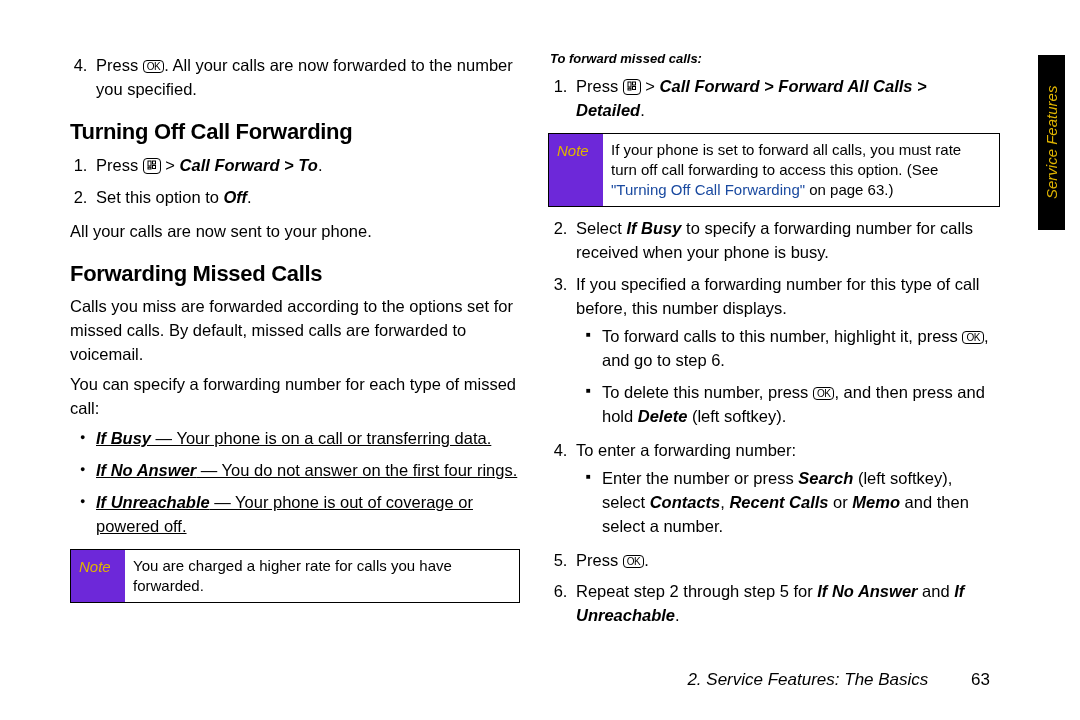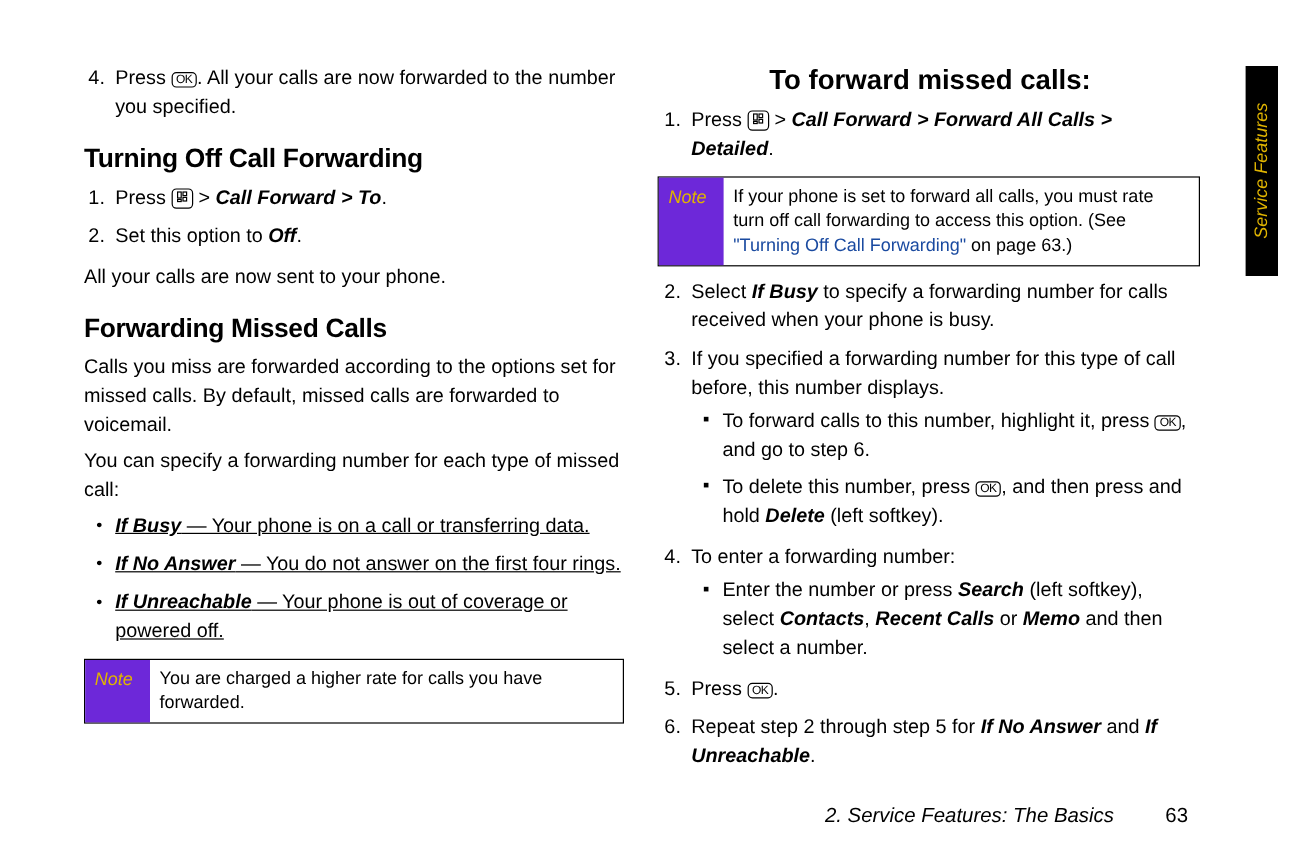--- a/index.html
+++ b/index.html
@@ -27,24 +27,24 @@
     padding-right: 20px;
   }
   .col-right { padding-right: 50px; }
   h2 {
     font-size: 22px;
     font-weight: bold;
     margin: 14px 0 6px 0;
     letter-spacing: -0.3px;
   }
   .subhead {
+    font-style: italic;
     font-weight: bold;
-    font-size: 23px;
+    font-size: 13px;
     margin-bottom: 6px;
-    text-align: center;
   }
   p { margin: 6px 0; }
   ol { margin: 4px 0 10px 0; padding-left: 22px; }
   ol > li { margin: 4px 0 8px 0; padding-left: 4px; }
   ul.bullets { list-style: none; margin: 4px 0 10px 0; padding-left: 14px; }
   ul.bullets > li { position: relative; margin: 4px 0 8px 0; padding-left: 12px; text-decoration: underline; }
   ul.bullets > li::before {
     content: "●"; position: absolute; left: -4px; top: 4px; font-size: 9px;
   }
   ul.squares { list-style: none; margin: 4px 0 10px 0; padding-left: 14px; }

